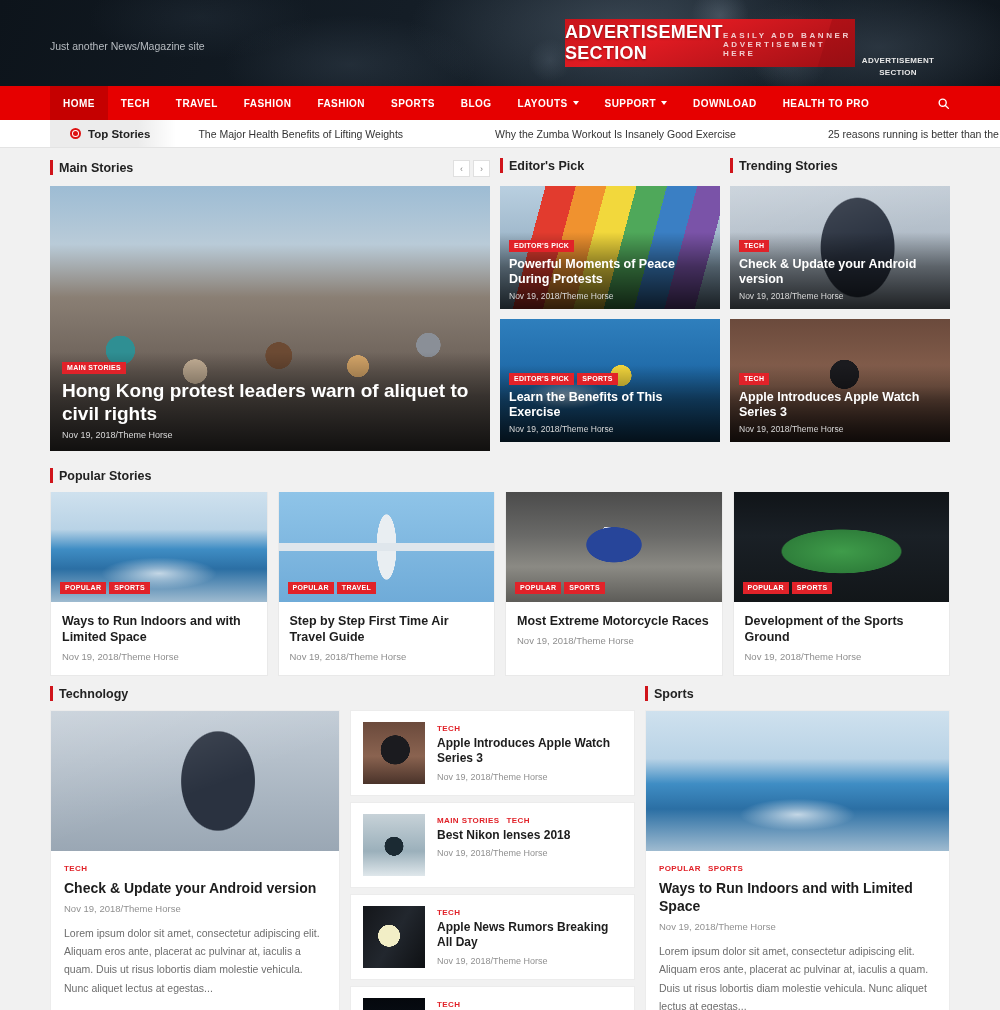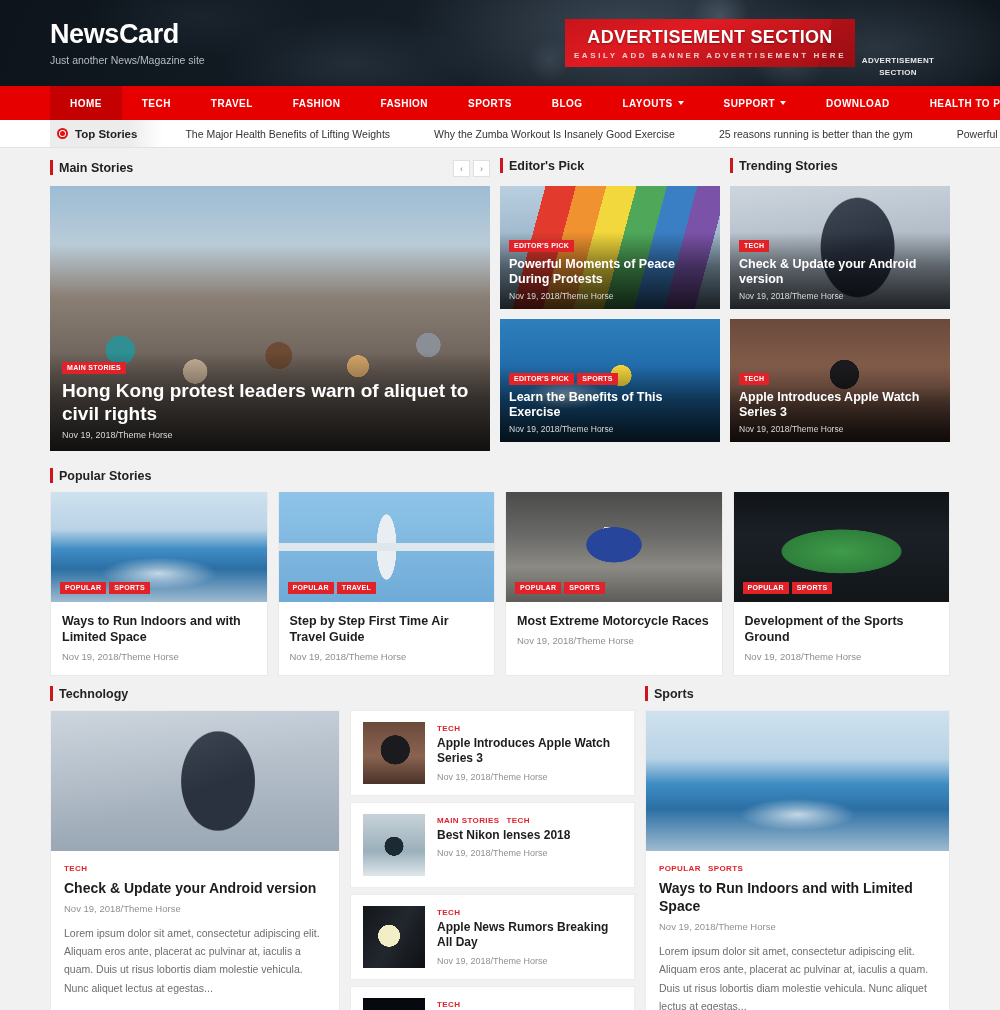--- a/index.html
+++ b/index.html
@@ -49,21 +49,21 @@
     color: #b7bcc1; font-size: 10.5px; margin-top: 5px;
   }
   .ad-wrap {
     position: relative; z-index: 2;
     display: flex; align-items: stretch; height: 48px;
   }
   .ad-banner {
     position: relative;
     width: 290px;
     background: linear-gradient(160deg,#c8141b 0%,#e01b22 35%,#9d0f14 100%);
-    display: flex; flex-direction: column;
+    display: flex; flex-direction: row;
     align-items: center; justify-content: center;
     overflow: hidden;
   }
   .ad-banner::before {
     content: "";
     position: absolute; right: -34px; top: -10px;
     width: 62px; height: 80px;
     background: #fff;
     transform: skewX(-17deg);
   }
@@ -105,21 +105,21 @@
   }
   .nav-inner {
     width: 1000px; height: 100%;
     padding: 0 50px;
     display: flex; align-items: center;
   }
   .nav-list { display: flex; align-items: center; height: 100%; list-style: none; }
   .nav-item {
     height: 100%;
     display: flex; align-items: center;
-    padding: 0 20px;
+    padding: 0 13px;
     color: #fff; font-size: 10px; font-weight: bold;
     letter-spacing: .45px; cursor: pointer;
     white-space: nowrap;
   }
   .nav-item.active { background: #c50000; }
   .caret {
     display: inline-block; margin-left: 5px;
     width: 0; height: 0;
     border-left: 3.5px solid transparent;
     border-right: 3.5px solid transparent;
@@ -139,29 +139,29 @@
   }
   .ticker-inner {
     width: 1000px; padding-left: 50px;
     display: flex; align-items: stretch;
   }
   .ticker-label {
     display: flex; align-items: center; gap: 7px;
     padding-right: 26px;
     background: linear-gradient(90deg,#ececec 0%,#ececec 70%,#fff 100%);
     font-size: 11.5px; font-weight: bold; color: #222;
-    position: relative; padding-left: 7px;
+    position: relative; padding-left: 20px;
   }
   .dot-icon {
     width: 11px; height: 11px; border-radius: 50%;
     border: 2px solid #d11; background: #fff;
     display: flex; align-items: center; justify-content: center;
   }
   .dot-icon i { width: 5px; height: 5px; border-radius: 50%; background: #d11; display: block; }
-  .ticker-items { display: flex; align-items: center; overflow: hidden; flex: 1; }
+  .ticker-items { display: flex; align-items: center; overflow: hidden; flex: 1; gap: 48px; }
   .ticker-item {
     font-size: 10.5px; color: #333; white-space: nowrap;
     padding: 0 22px; cursor: pointer;
   }
 
   
   .page { width: 1000px; padding: 0 50px; }
   .sec-head {
     display: flex; align-items: center;
     padding: 12px 0 9px 0;
@@ -325,21 +325,20 @@
       linear-gradient(to bottom, #05080d, #0a1018 60%, #05080d);
   }
 </style>
 </head>
 <body>
 
 <header class="site-header">
   <div class="header-bg"></div>
   <div class="header-inner">
     <div class="brand">
-      <div class="site-title">NewsCard</div>
       <div class="site-desc">Just another News/Magazine site</div>
     </div>
     <div class="ad-wrap">
       <div class="ad-banner">
         <div class="ad-title">ADVERTISEMENT SECTION</div>
         <div class="ad-sub">EASILY ADD BANNER ADVERTISEMENT HERE</div>
       </div>
       <div class="ad-side">
         <span>ADVERTISEMENT</span>
         <span>SECTION</span>

